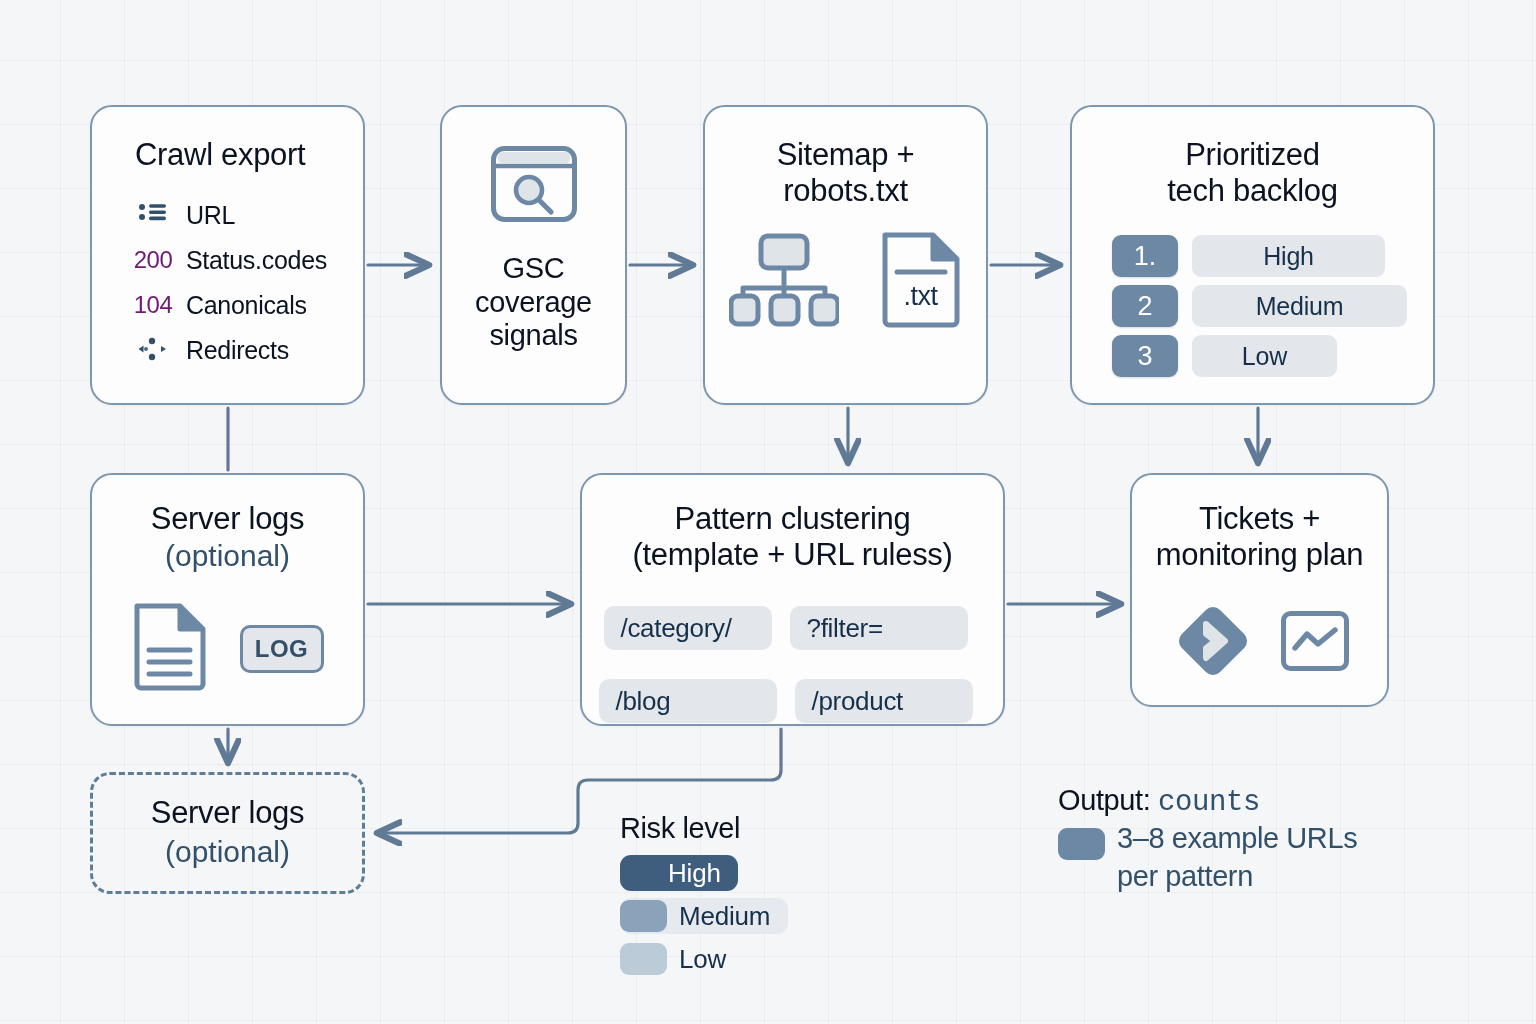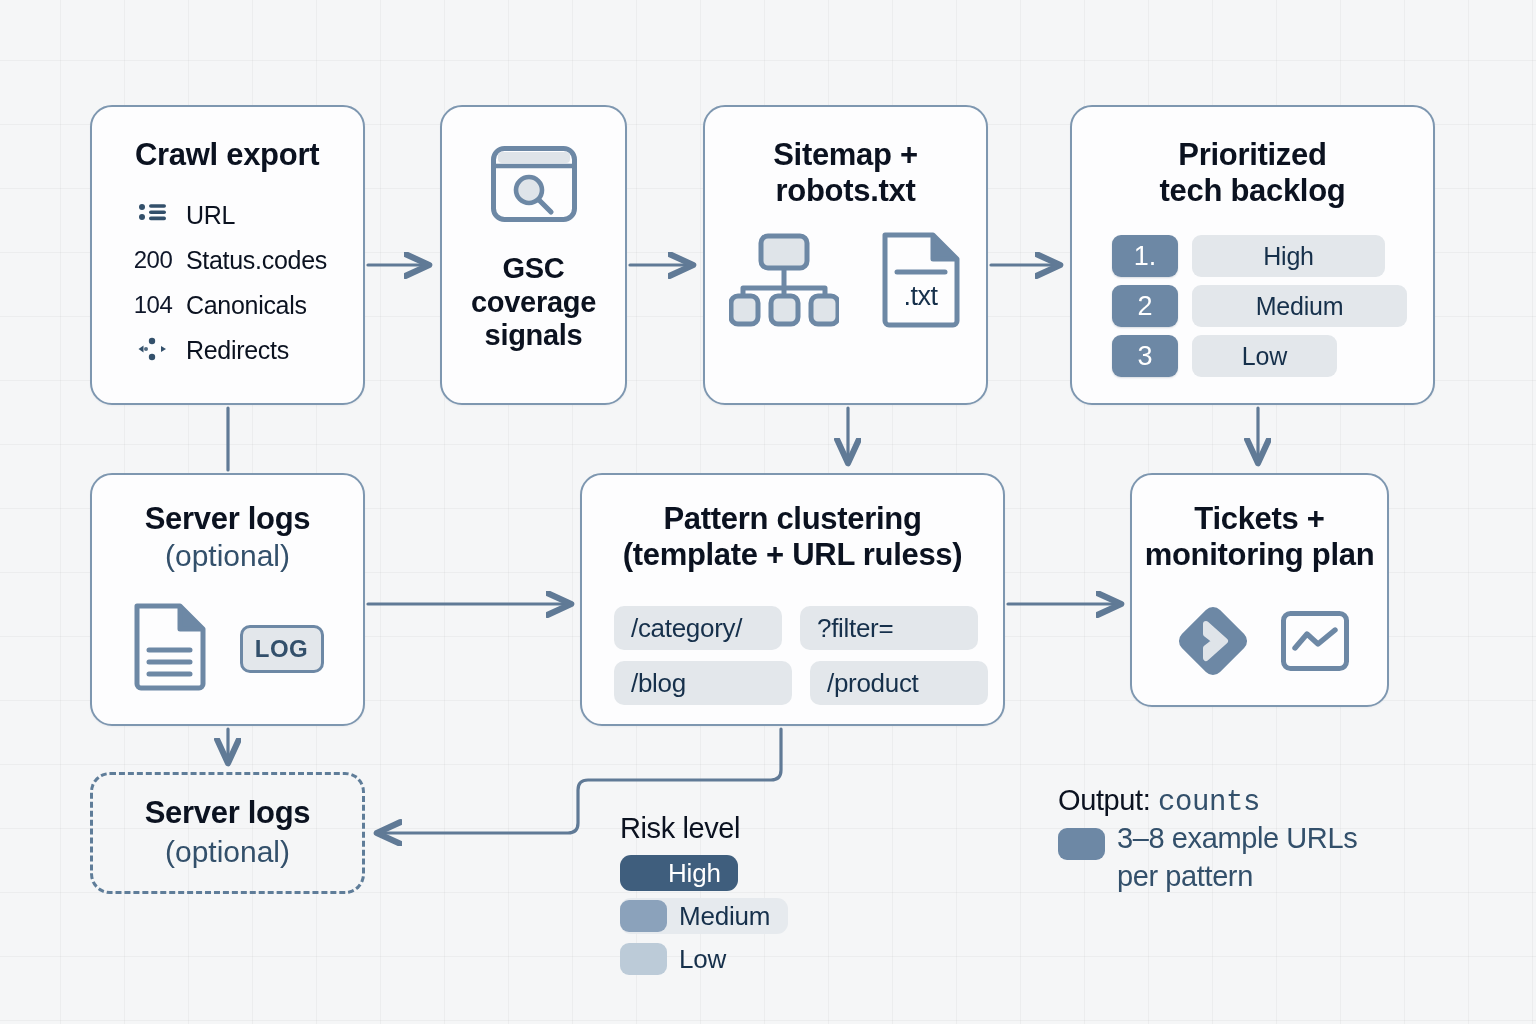--- a/index.html
+++ b/index.html
@@ -28,33 +28,33 @@
     box-sizing:border-box;
     box-shadow:0 1px 2px rgba(40,60,90,.05);
   }
   .card.dashed{
     background:transparent;
     border:3px dashed #5f7d99;
     border-radius:20px;
     box-shadow:none;
   }
   .title{
-    color:#0b1220;font-weight:700;letter-spacing:-0.3px;
+    color:#0b1220;font-weight:400;letter-spacing:-0.3px;
     text-align:center;line-height:1.16;
   }
   .title.left{text-align:left;}
   .sub{color:#33506b;}
 
   
   #card-crawl{left:90px;top:105px;width:275px;height:300px;}
   #card-crawl .title{font-size:31px;position:absolute;left:43px;top:30px;text-align:left;}
   .rowlist{position:absolute;left:36px;top:94px;width:230px;}
   .rowlist .row{display:flex;align-items:flex-start;height:45px;}
   .rowlist .key{
-    width:50px;flex:0 0 50px;text-align:center;color:#0f172a;
+    width:50px;flex:0 0 50px;text-align:center;color:#701a75;
     font-size:24px;letter-spacing:-.5px;
   }
   .rowlist .lbl{font-size:25px;color:#0b1220;letter-spacing:-.3px;margin-left:8px;}
 
   
   #card-gsc{left:440px;top:105px;width:187px;height:300px;}
   #card-gsc .ic{position:absolute;left:50%;top:38px;transform:translateX(-50%);}
   #card-gsc .title{font-size:29px;position:absolute;left:0;right:0;top:145px;}
 
   
@@ -93,21 +93,21 @@
   }
 
   
   #card-logs-dashed{left:90px;top:772px;width:275px;height:122px;}
   #card-logs-dashed .title{font-size:31px;position:absolute;left:0;right:0;top:20px;}
   #card-logs-dashed .sub{font-size:30px;position:absolute;left:0;right:0;top:60px;text-align:center;}
 
   
   #card-pattern{left:580px;top:473px;width:425px;height:253px;}
   #card-pattern .title{font-size:31px;position:absolute;left:0;right:0;top:26px;}
-  #card-pattern .tags{position:absolute;left:32px;top:131px;display:flex;flex-wrap:wrap;gap:11px 18px;width:375px;}
+  #card-pattern .tags{position:absolute;left:16px;top:131px;display:flex;flex-wrap:wrap;gap:29px 18px;width:375px;justify-content:center;}
   .tag{
     height:44px;border-radius:10px;background:#e3e7eb;color:#16304b;
     font-size:26px;display:flex;align-items:center;padding:0 17px;box-sizing:border-box;
     letter-spacing:-.3px;
   }
   .tag.t1{width:168px;}
   .tag.t2{width:178px;}
   .tag.t3{width:178px;}
   .tag.t4{width:178px;}
 

